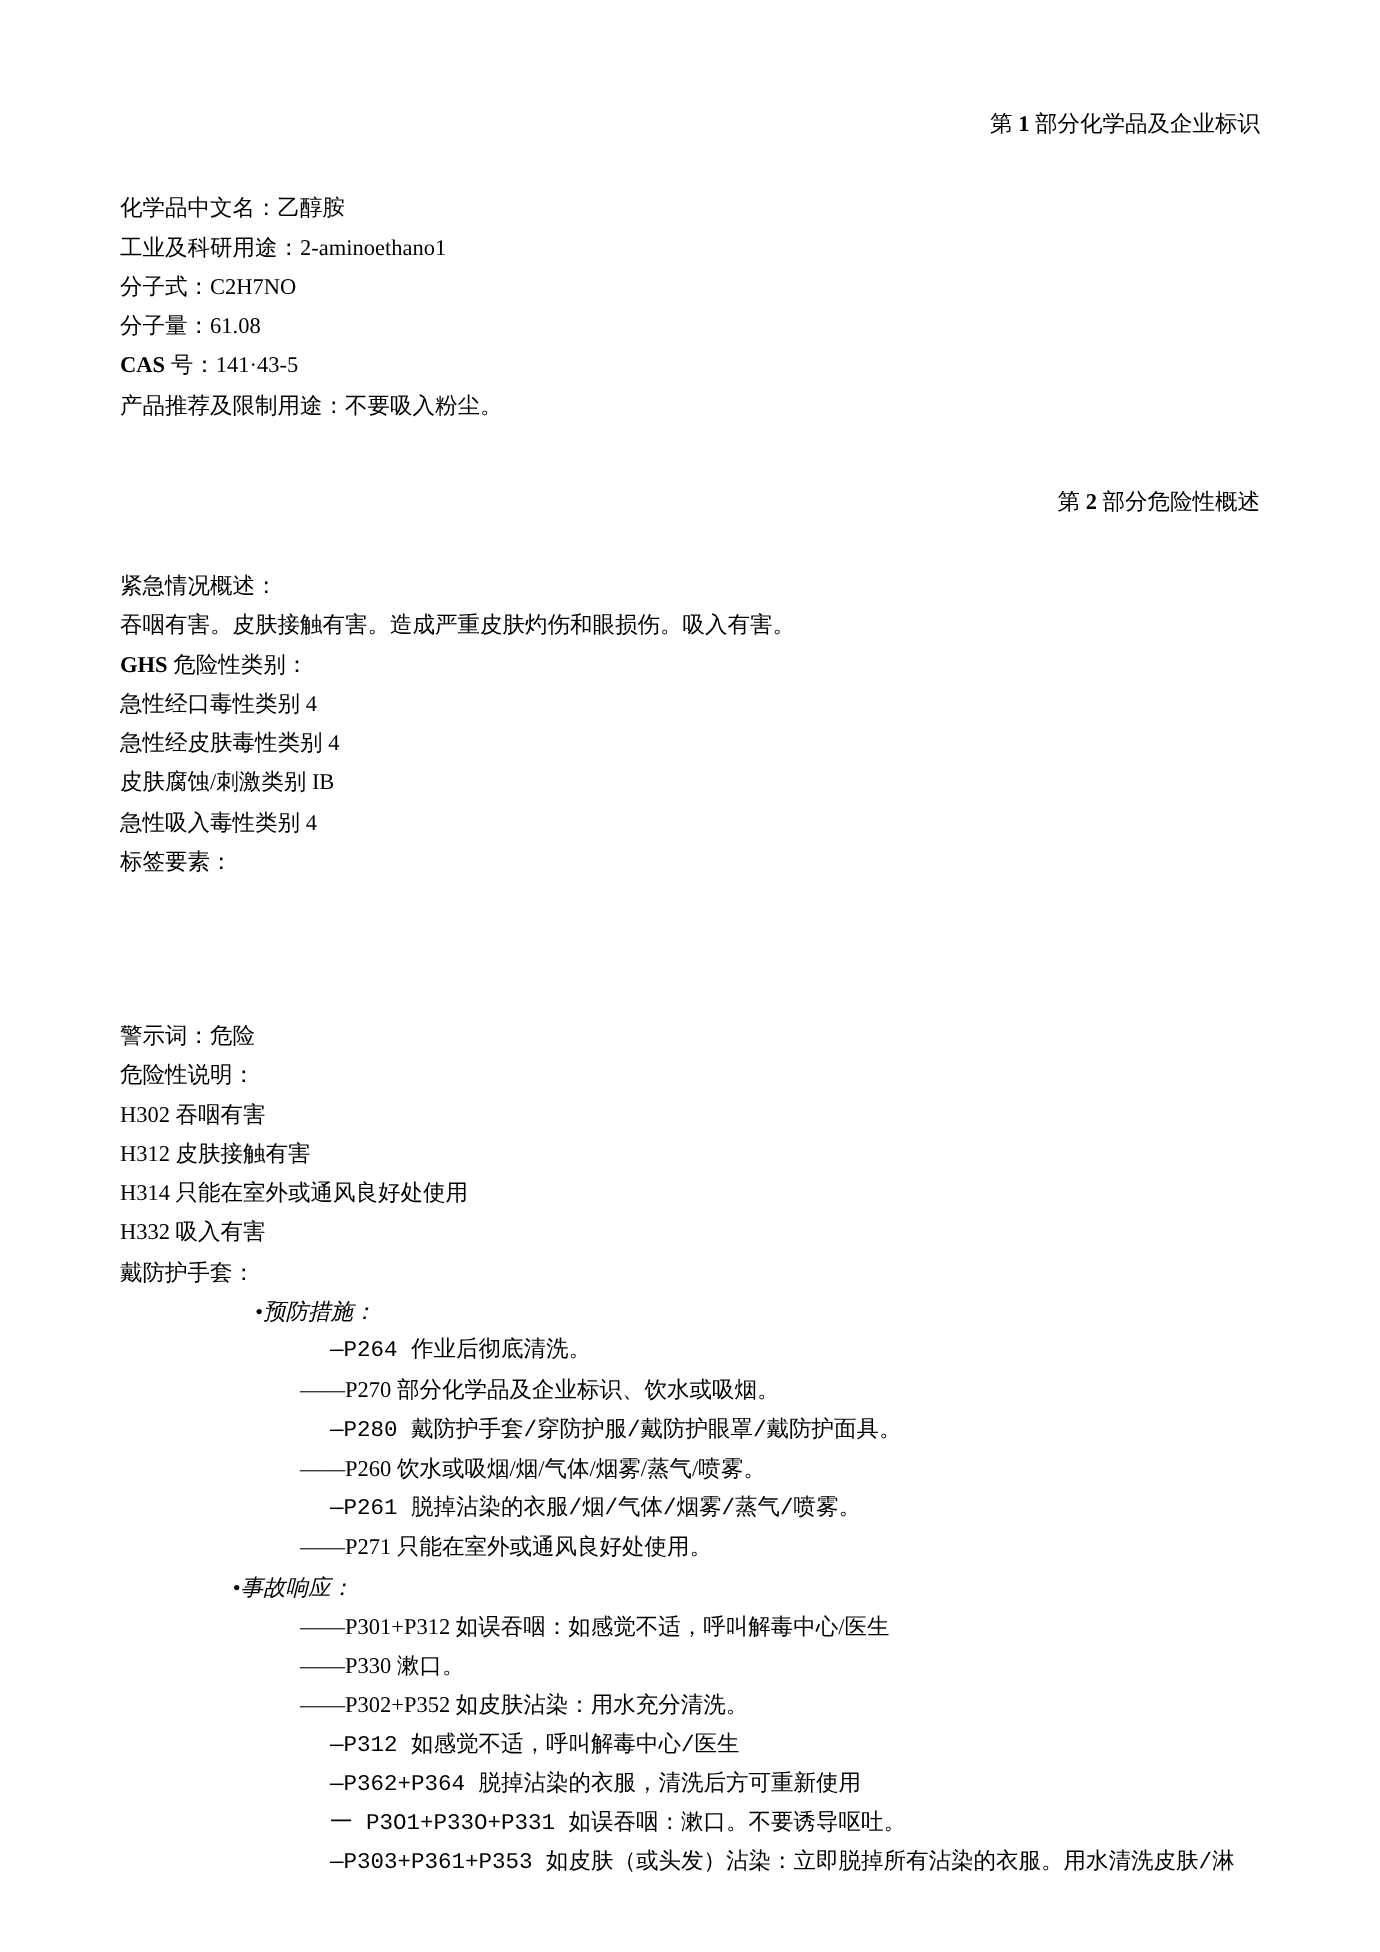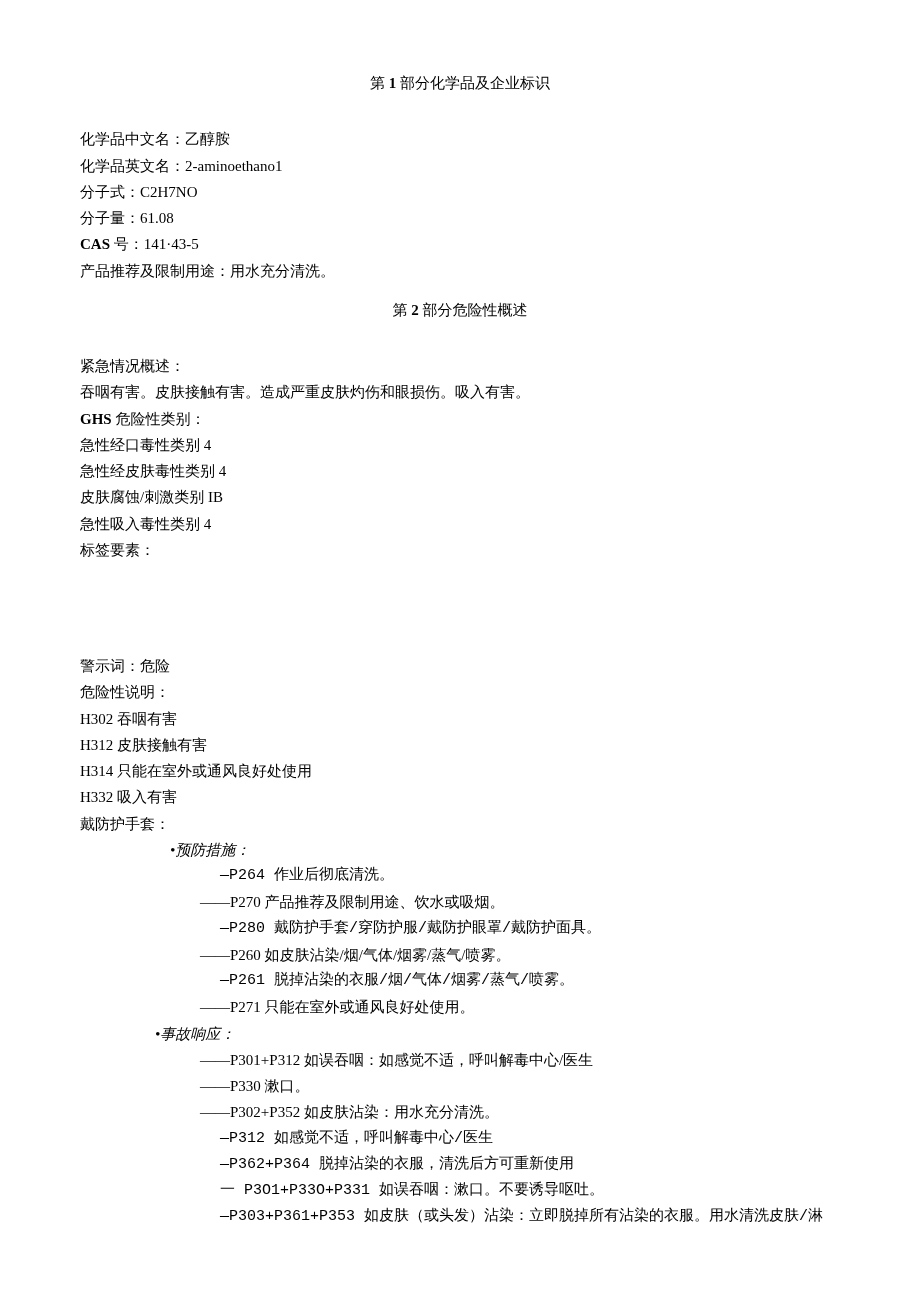--- a/index.html
+++ b/index.html
@@ -7,21 +7,21 @@
     font-size: 15px;
     line-height: 1.75;
     color: #000;
     background: #fff;
     width: 920px;
     margin: 0;
     padding: 60px 80px 40px 80px;
     box-sizing: border-box;
   }
   .section-title {
-    text-align: center;
+    text-align: right;
     margin: 10px 0 30px 0;
     font-weight: normal;
   }
   .section-title .bold-num {
     font-weight: bold;
     font-family: "Times New Roman", serif;
   }
   .bold {
     font-weight: bold;
     font-family: "Times New Roman", "SimSun", serif;
@@ -37,27 +37,27 @@
   .indent-2b { padding-left: 120px; }
 </style>
 </head>
 <body>
 
 <div class="section-title">
   <span>第 </span><span class="bold-num">1</span><span> 部分化学品及企业标识</span>
 </div>
 
 <p class="field-line"><span>化学品中文名：</span><span>乙醇胺</span></p>
-<p class="field-line"><span>化学品英文名：</span><span>2-aminoethano1</span></p>
+<p class="field-line"><span>工业及科研用途：</span><span>2-aminoethano1</span></p>
 <p class="field-line"><span>分子式：</span><span>C2H7NO</span></p>
 <p class="field-line"><span>分子量：</span><span>61.08</span></p>
 <p class="field-line"><span class="bold">CAS</span><span> 号：</span><span>141·43-5</span></p>
-<p class="field-line"><span>产品推荐及限制用途：</span><span>用水充分清洗。</span></p>
+<p class="field-line"><span>产品推荐及限制用途：</span><span>不要吸入粉尘。</span></p>
 
-<div class="section-title" style="margin-top:13px;">
+<div class="section-title" style="margin-top:38px;">
   <span>第 </span><span class="bold-num">2</span><span> 部分危险性概述</span>
 </div>
 
 <p class="field-line">紧急情况概述：</p>
 <p class="field-line">吞咽有害。皮肤接触有害。造成严重皮肤灼伤和眼损伤。吸入有害。</p>
 <p class="field-line"><span class="bold">GHS</span><span> 危险性类别：</span></p>
 <p class="field-line">急性经口毒性类别 4</p>
 <p class="field-line">急性经皮肤毒性类别 4</p>
 <p class="field-line">皮肤腐蚀/刺激类别 IB</p>
 <p class="field-line">急性吸入毒性类别 4</p>
@@ -68,23 +68,23 @@
 <p class="field-line"><span>警示词：</span><span>危险</span></p>
 <p class="field-line">危险性说明：</p>
 <p class="field-line">H302 吞咽有害</p>
 <p class="field-line">H312 皮肤接触有害</p>
 <p class="field-line">H314 只能在室外或通风良好处使用</p>
 <p class="field-line">H332 吸入有害</p>
 <p class="field-line">戴防护手套：</p>
 
 <p class="field-line indent-1">•预防措施：</p>
 <p class="field-line indent-2">—P264 作业后彻底清洗。</p>
-<p class="field-line indent-2b">——P270 产品推荐及限制用途、饮水或吸烟。</p>
+<p class="field-line indent-2b">——P270 部分化学品及企业标识、饮水或吸烟。</p>
 <p class="field-line indent-2">—P280 戴防护手套/穿防护服/戴防护眼罩/戴防护面具。</p>
-<p class="field-line indent-2b">——P260 如皮肤沾染/烟/气体/烟雾/蒸气/喷雾。</p>
+<p class="field-line indent-2b">——P260 饮水或吸烟/烟/气体/烟雾/蒸气/喷雾。</p>
 <p class="field-line indent-2">—P261 脱掉沾染的衣服/烟/气体/烟雾/蒸气/喷雾。</p>
 <p class="field-line indent-2b">——P271 只能在室外或通风良好处使用。</p>
 
 <p class="field-line indent-1" style="padding-left:75px;">•事故响应：</p>
 <p class="field-line indent-2b">——P301+P312 如误吞咽：如感觉不适，呼叫解毒中心/医生</p>
 <p class="field-line indent-2b">——P330 漱口。</p>
 <p class="field-line indent-2b">——P302+P352 如皮肤沾染：用水充分清洗。</p>
 <p class="field-line indent-2">—P312 如感觉不适，呼叫解毒中心/医生</p>
 <p class="field-line indent-2">—P362+P364 脱掉沾染的衣服，清洗后方可重新使用</p>
 <p class="field-line indent-2">一 P3O1+P33O+P331 如误吞咽：漱口。不要诱导呕吐。</p>

